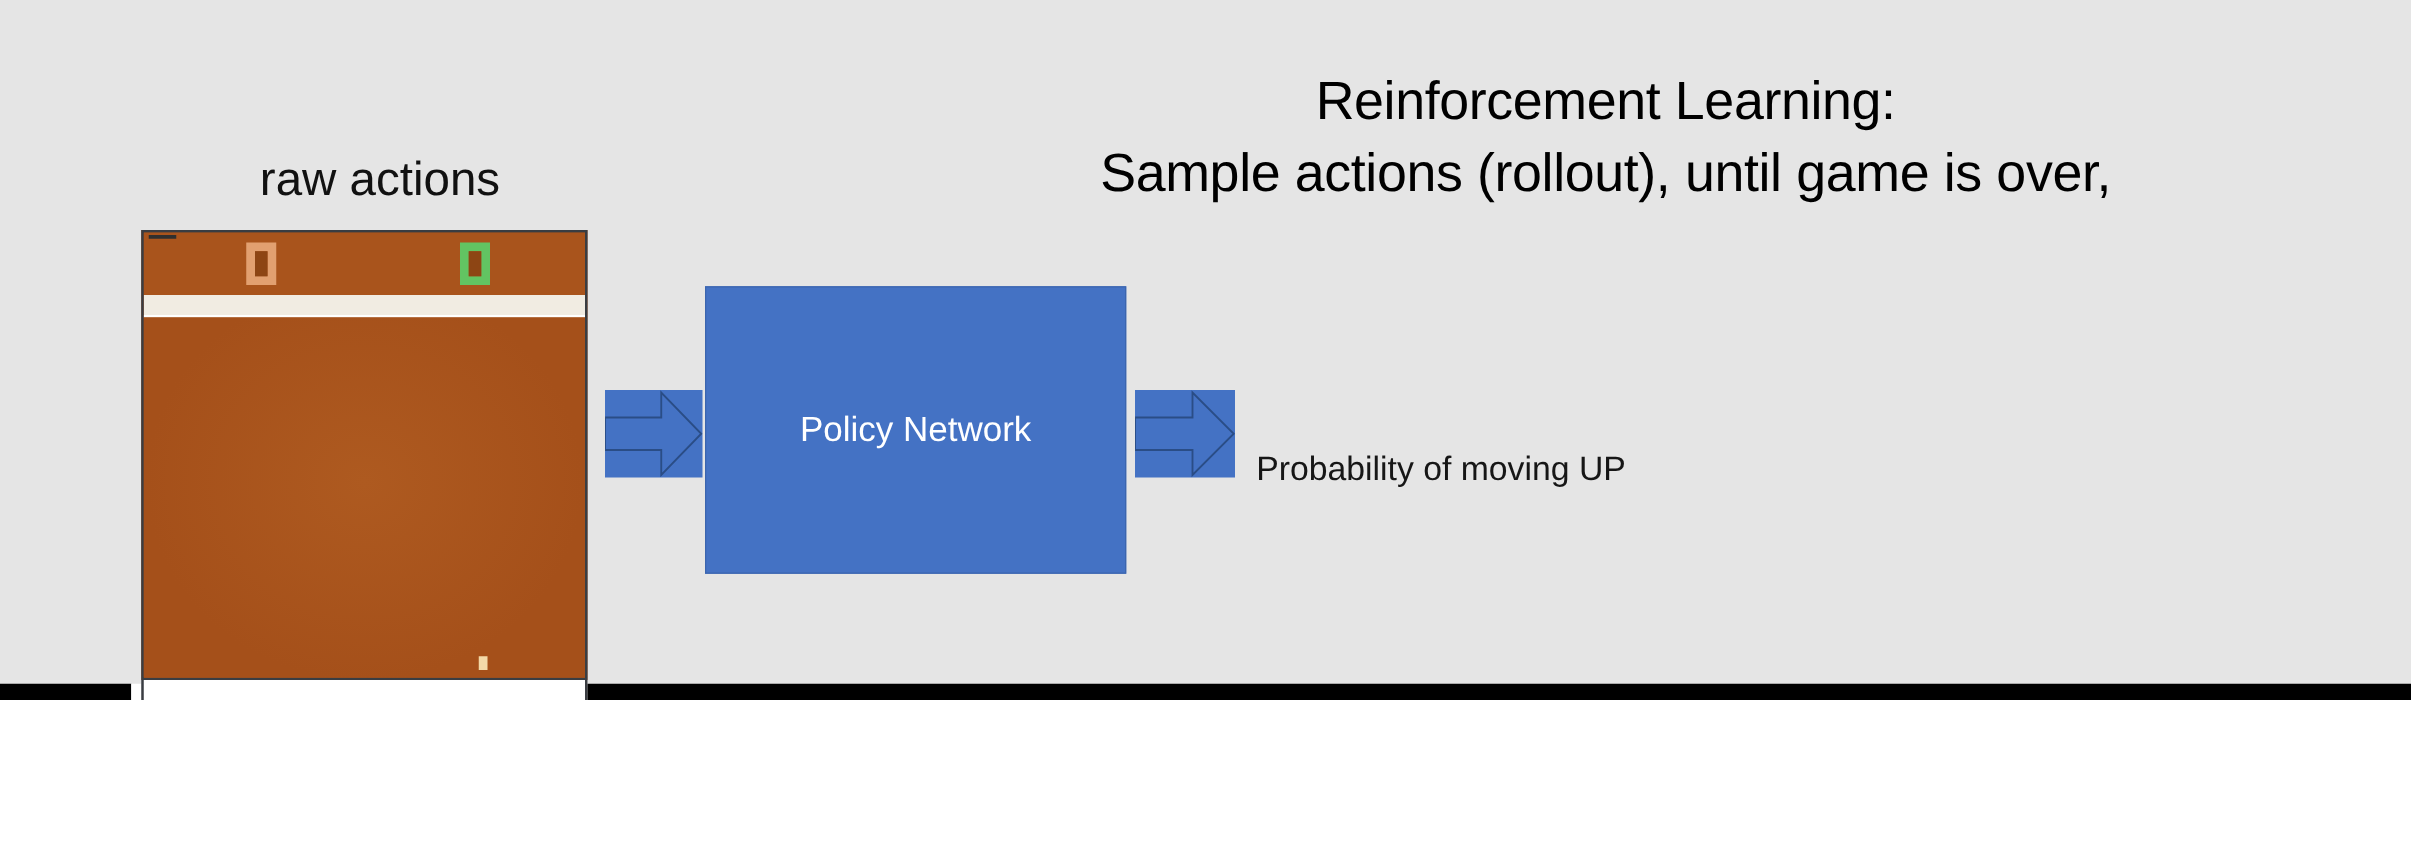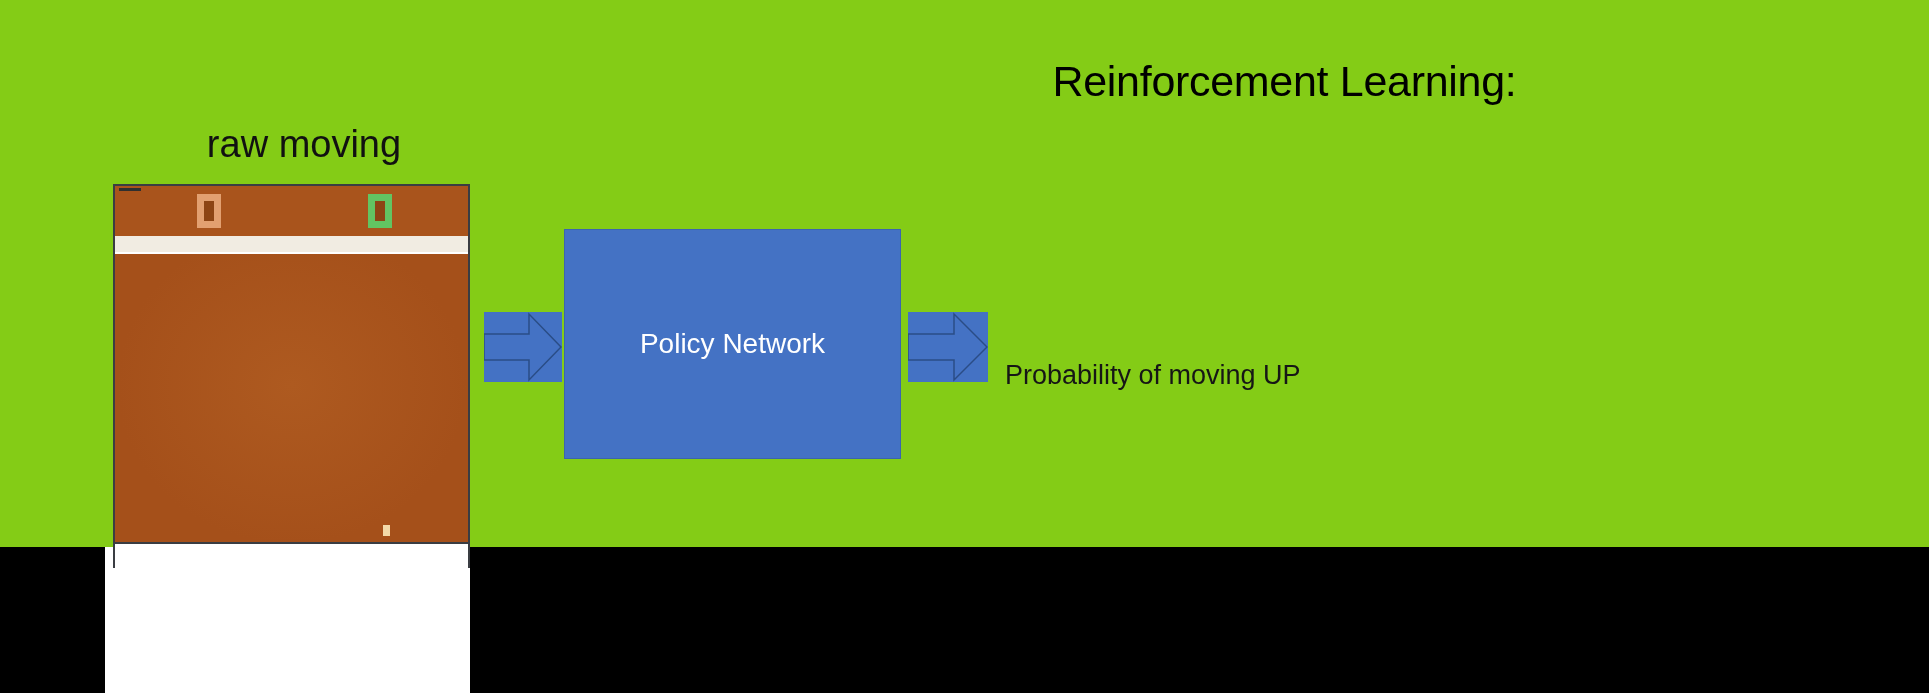--- a/index.html
+++ b/index.html
@@ -13,22 +13,22 @@
     position: relative;
     overflow: hidden;
     font-family: "Liberation Sans", sans-serif;
   }
 
   
   #slide {
     position: absolute;
     left: 0; top: 0;
     width: 1929px;
-    height: 693px;
-    background: #84cc16;
+    height: 560px;
+    background: #e5e5e5;
     overflow: hidden;
   }
 
   
   #title-block {
     position: absolute;
     left: 640px;
     top: 52px;
     width: 1289px;
     text-align: center;
@@ -244,23 +244,24 @@
     box-sizing: border-box;
   }
 </style>
 </head>
 <body>
 
 <div id="slide">
 
   <div id="title-block">
     <span class="tline">Reinforcement Learning:</span>
-  </div>
-
-  <div id="raw-pixels-label">raw moving</div>
+    <span class="tline">Sample actions (rollout), until game is over,</span>
+  </div>
+
+  <div id="raw-pixels-label">raw actions</div>
 
   <div id="pong-screen">
     <div id="pong-top-band"></div>
     <div id="pong-corner-tick"></div>
 
     <div class="pong-score" id="pong-score-left">
       <div class="digit-hole"></div>
     </div>
     <div class="pong-score" id="pong-score-right">
       <div class="digit-hole"></div>

